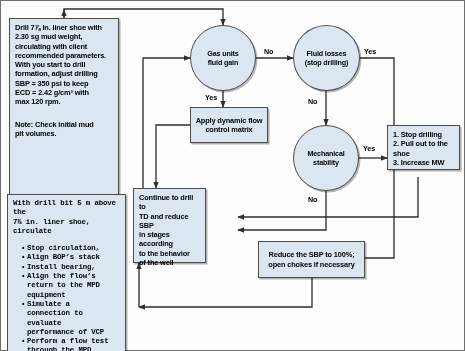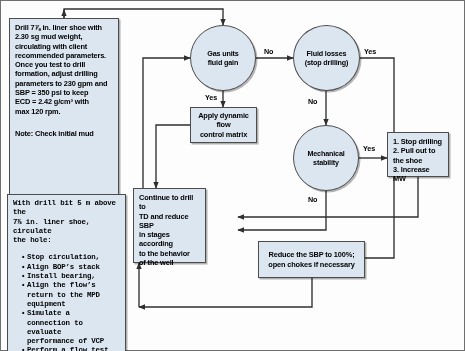--- a/index.html
+++ b/index.html
@@ -101,34 +101,33 @@
       <path d="M138,306 L138,262" marker-end="url(#ah)"></path>
     </g>
   </svg>
 
   <div class="node pad" style="left:8px;top:17px;width:110px;height:191px;">
     <div>
       <div>Drill 7⅞ in. liner shoe  with</div>
       <div>2.30 sg mud  weight,</div>
       <div>circulating with  client</div>
       <div>recommended  parameters.</div>
-      <div>Once  you test to drill</div>
+      <div>With  you start to drill</div>
       <div>formation, adjust drilling</div>
-      <div>parameters to 230 gpm and</div>
       <div>SBP = 350 psi to  keep</div>
       <div>ECD = 2.42 g/cm³ with</div>
       <div>max 120 rpm.</div>
       <div class="nb">Note: Check initial mud</div>
+      <div>pit volumes.</div>
     </div>
   </div>
 
   <div class="node pad" style="left:6px;top:193px;width:119px;height:185px;font-family:Liberation Mono, monospace;">
     <div>With drill bit 5 m above  the</div>
     <div>7⅞ in. liner shoe, circulate</div>
-    <div>the hole:</div>
     <ul class="bul">
       <li>Stop circulation,</li>
       <li>Align BOP’s stack</li>
       <li>Install bearing,</li>
       <li>Align the flow’s return to the MPD equipment</li>
       <li>Simulate a connection to evaluate performance of VCP</li>
       <li>Perform a flow test through the MPD equipment</li>
       <li>Fingerprint DAPC system</li>
     </ul>
   </div>
@@ -147,38 +146,38 @@
     </div>
   </div>
 
   <div class="circle" style="left:292px;top:124px;width:66px;height:66px;">
     <div>
       <div>Mechanical</div>
       <div>stability</div>
     </div>
   </div>
 
-  <div class="node" style="left:189px;top:106px;width:67px;height:36px;">
+  <div class="node" style="left:189px;top:106px;width:78px;height:36px;">
     <div class="ctr">
       <div>
         <div>Apply dynamic flow</div>
         <div>control matrix</div>
       </div>
     </div>
   </div>
 
   <div class="node pad" style="left:132px;top:187px;width:73px;height:75px;">
     <div>Continue to  drill to</div>
     <div>TD and reduce SBP</div>
     <div>in stages according</div>
     <div>to the behavior</div>
     <div>of the well</div>
   </div>
 
-  <div class="node pad" style="left:386px;top:131px;width:62px;height:45px;">
+  <div class="node pad" style="left:386px;top:124px;width:73px;height:45px;">
     <div>1. Stop drilling</div>
     <div>2. Pull out to the shoe</div>
     <div>3. Increase MW</div>
   </div>
 
   <div class="node" style="left:257px;top:240px;width:107px;height:37px;">
     <div class="ctr">
       <div>
         <div>Reduce the SBP to 100%;</div>
         <div>open chokes if necessary</div>

